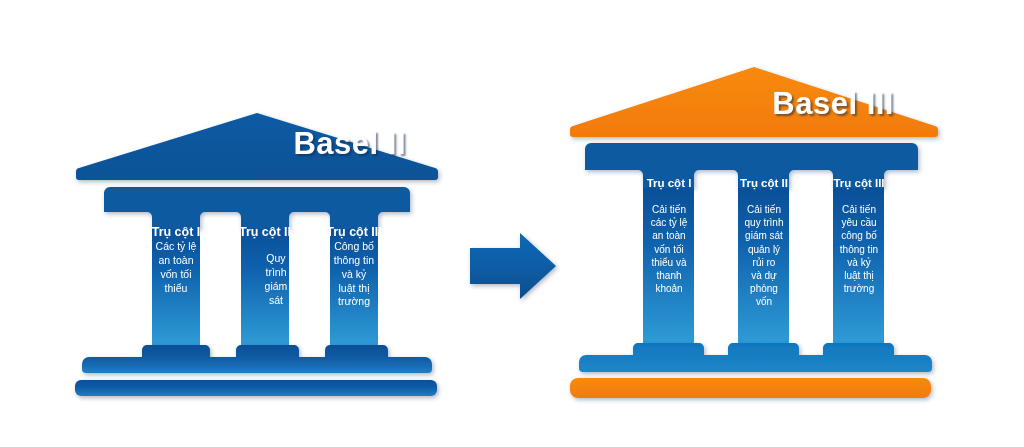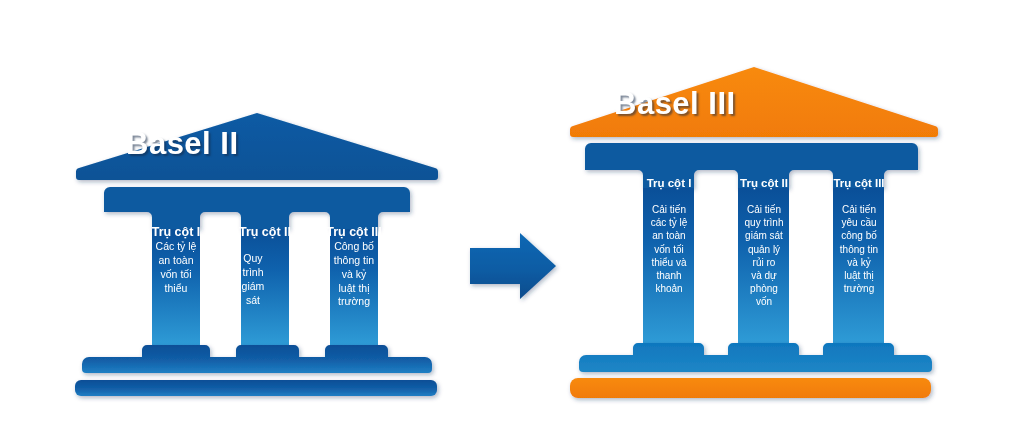--- a/index.html
+++ b/index.html
@@ -35,21 +35,21 @@
     left: 0;
     top: 0;
     width: 1024px;
     height: 447px;
     pointer-events: none;
   }
   .title-text {
     position: absolute;
     color: #ffffff;
     font-weight: bold;
-    text-align: left;
+    text-align: right;
     letter-spacing: 0.5px;
     text-shadow: 2px 2px 2px rgba(20,40,70,0.55);
     white-space: nowrap;
   }
   .pillar-head {
     position: absolute;
     color: #ffffff;
     font-weight: bold;
     text-align: center;
     white-space: nowrap;
@@ -141,21 +141,21 @@
 
   <div class="txt-layer">
 
     <div class="title-text" style="left:126px; top:126px; width:280px; font-size:31px;">Basel II</div>
 
     <div class="pillar-head" style="left:116px; top:196px; width:120px; font-size:12.5px;">Trụ cột I</div>
     <div class="pillar-head" style="left:205px; top:196px; width:120px; font-size:12.5px;">Trụ cột II</div>
     <div class="pillar-head" style="left:294px; top:196px; width:120px; font-size:12.5px;">Trụ cột III</div>
 
     <div class="pillar-body" style="left:148px; top:240px; width:56px; font-size:10.5px;">Các tỷ lệ<br>an toàn<br>vốn tối<br>thiểu</div>
-    <div class="pillar-body" style="left:225px; top:252px; width:56px; font-size:10.5px;">Quy<br>trình<br>giám<br>sát</div>
+    <div class="pillar-body" style="left:248px; top:252px; width:56px; font-size:10.5px;">Quy<br>trình<br>giám<br>sát</div>
     <div class="pillar-body" style="left:326px; top:240px; width:56px; font-size:10.5px;">Công bố<br>thông tin<br>và kỷ<br>luật thị<br>trường</div>
 
     <div class="title-text" style="left:614px; top:86px; width:280px; font-size:31px;">Basel III</div>
 
     <div class="pillar-head" style="left:609px; top:148px; width:120px; font-size:11.5px;">Trụ cột I</div>
     <div class="pillar-head" style="left:704px; top:148px; width:120px; font-size:11.5px;">Trụ cột II</div>
     <div class="pillar-head" style="left:799px; top:148px; width:120px; font-size:11.5px;">Trụ cột III</div>
 
     <div class="pillar-body" style="left:640px; top:203px; width:58px; font-size:10px;">Cải tiến<br>các tỷ lệ<br>an toàn<br>vốn tối<br>thiểu và<br>thanh<br>khoản</div>
     <div class="pillar-body" style="left:735px; top:203px; width:58px; font-size:10px;">Cải tiến<br>quy trình<br>giám sát<br>quản lý<br>rủi ro<br>và dự<br>phòng<br>vốn</div>

